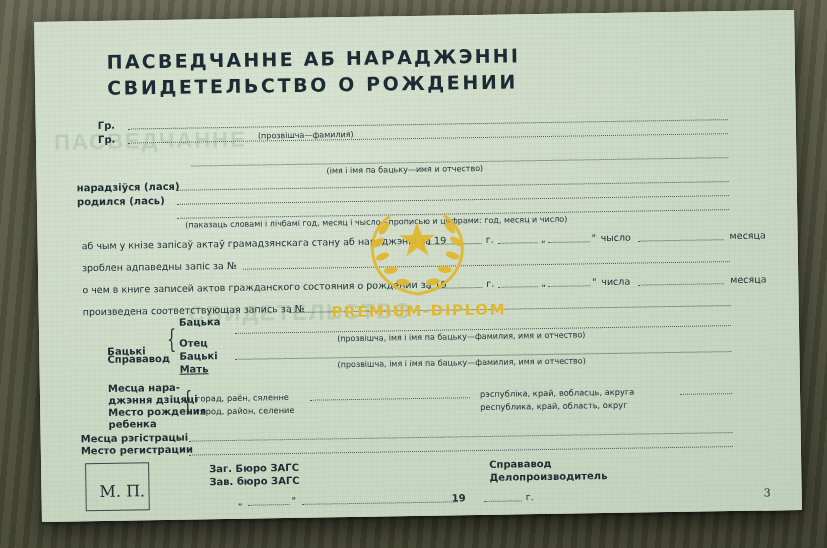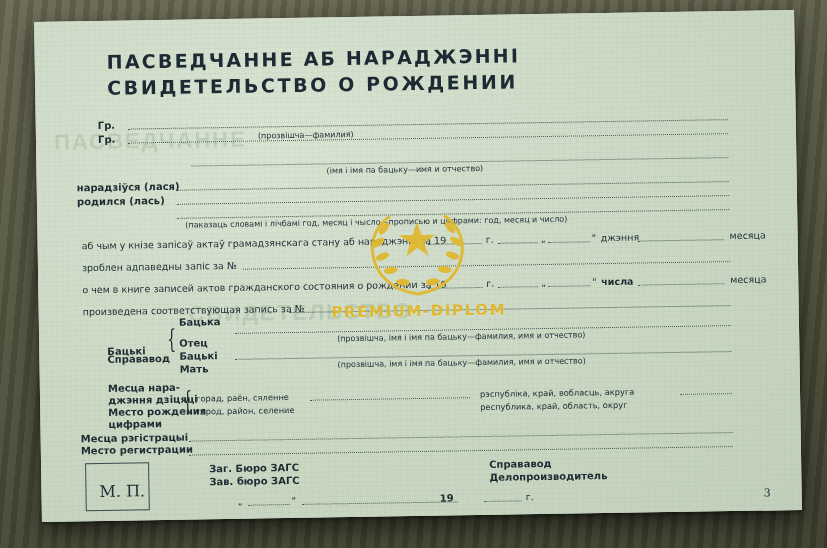--- a/index.html
+++ b/index.html
@@ -204,59 +204,59 @@
       <div class="dotrule" style="left:140px; top:198px; width:552px;"></div>
       <div class="lbl hint" style="left:148px; top:201px;">(паказаць словамі і лічбамі год, месяц і чысло—прописью и цифрами: год, месяц и число)</div>
 
       <div class="lbl" style="left:44px; top:219px;">аб чым у кнізе запісаў актаў грамадзянскага стану аб нараджэнні за 19</div>
       <div class="dotrule" style="left:390px; top:228px; width:54px;"></div>
       <div class="lbl" style="left:448px; top:219px;">г.</div>
       <div class="dotrule" style="left:460px; top:228px; width:40px;"></div>
       <div class="lbl" style="left:503px; top:219px;">„</div>
       <div class="dotrule" style="left:510px; top:228px; width:42px;"></div>
       <div class="lbl" style="left:554px; top:219px;">"</div>
-      <div class="lbl" style="left:563px; top:219px;">джэння</div>
+      <div class="lbl" style="left:563px; top:219px;">чысло</div>
       <div class="dotrule" style="left:600px; top:228px; width:86px;"></div>
       <div class="lbl" style="left:692px; top:219px;">месяца</div>
 
       <div class="lbl" style="left:44px; top:241px;">зроблен адпаведны запіс за №</div>
       <div class="dotrule" style="left:205px; top:250px; width:487px;"></div>
 
       <div class="lbl" style="left:44px; top:263px;">о чем в книге записей актов гражданского состояния о рождении за 19</div>
       <div class="dotrule" style="left:390px; top:272px; width:54px;"></div>
       <div class="lbl" style="left:448px; top:263px;">г.</div>
       <div class="dotrule" style="left:460px; top:272px; width:40px;"></div>
       <div class="lbl" style="left:503px; top:263px;">„</div>
       <div class="dotrule" style="left:510px; top:272px; width:42px;"></div>
       <div class="lbl" style="left:554px; top:263px;">"</div>
-      <div class="lbl" style="left:563px; top:263px;font-weight:bold;">числа</div>
+      <div class="lbl" style="left:563px; top:263px;">числа</div>
       <div class="dotrule" style="left:600px; top:272px; width:86px;"></div>
       <div class="lbl" style="left:692px; top:263px;">месяца</div>
 
       <div class="lbl" style="left:44px; top:285px;">произведена соответствующая запись за №</div>
       <div class="dotrule" style="left:250px; top:294px; width:442px;"></div>
 
       <div class="lbl b" style="left:68px; top:325px;">Бацькі</div>
       <div class="lbl b" style="left:68px; top:333px;">Справавод</div>
       <div class="brace" style="left:128px; top:306px;">{</div>
 
       <div class="lbl b" style="left:140px; top:297px;">Бацька</div>
       <div class="lbl b" style="left:140px; top:318px;">Отец</div>
       <div class="dotrule" style="left:196px; top:314px; width:496px;"></div>
       <div class="lbl hint" style="left:298px; top:317px;">(прозвішча, імя і імя па бацьку—фамилия, имя и отчество)</div>
 
       <div class="lbl b" style="left:140px; top:331px;">Бацькі</div>
-      <div class="lbl b" style="left:140px; top:344px;">Мать</div>
+      <div class="lbl b" style="left:140px; top:344px;text-decoration:underline;">Мать</div>
       <div class="dotrule" style="left:196px; top:340px; width:496px;"></div>
       <div class="lbl hint" style="left:298px; top:343px;">(прозвішча, імя і імя па бацьку—фамилия, имя и отчество)</div>
 
       <div class="lbl b" style="left:68px; top:362px;">Месца нара-</div>
       <div class="lbl b" style="left:68px; top:374px;">джэння дзіцяці</div>
       <div class="lbl b" style="left:68px; top:386px;">Место рождения</div>
-      <div class="lbl b" style="left:68px; top:398px;">цифрами</div>
+      <div class="lbl b" style="left:68px; top:398px;">ребенка</div>
       <div class="brace" style="left:143px; top:368px;">{</div>
 
       <div class="lbl small" style="left:156px; top:374px;">горад, раён, сяленне</div>
       <div class="lbl small" style="left:156px; top:387px;">город, район, селение</div>
       <div class="dotrule" style="left:270px; top:382px; width:160px;"></div>
 
       <div class="lbl small" style="left:440px; top:374px;">рэспубліка, край, вобласць, акруга</div>
       <div class="lbl small" style="left:440px; top:387px;">республика, край, область, округ</div>
       <div class="dotrule" style="left:640px; top:382px; width:52px;"></div>
 
@@ -271,21 +271,21 @@
       <div class="lbl b" style="left:448px; top:444px;">Справавод</div>
       <div class="lbl b" style="left:448px; top:457px;">Делопроизводитель</div>
 
       <div class="mp-box" style="left:44px; top:442px; width:64px; height:48px;"></div>
       <div class="mp-text" style="left:58px; top:461px;">М. П.</div>
 
       <div class="lbl" style="left:196px; top:477px;">„</div>
       <div class="dotrule" style="left:206px; top:486px; width:42px;"></div>
       <div class="lbl" style="left:250px; top:477px;">"</div>
       <div class="dotrule" style="left:260px; top:486px; width:156px;"></div>
-      <div class="lbl b" style="left:398px; top:477px;">19</div>
+      <div class="lbl b" style="left:410px; top:477px;">19</div>
       <div class="dotrule" style="left:442px; top:486px; width:38px;"></div>
       <div class="lbl" style="left:484px; top:477px;">г.</div>
 
       <div class="page-num" style="left:722px; top:476px;">3</div>
 
       <div id="wm">
         <div class="wreath">
           <svg width="118" height="92" viewBox="0 0 118 92" aria-hidden="true">
             <g fill="none" stroke="#e0b830" stroke-width="3" opacity="0.95">
               <path d="M59 86 C30 82 14 62 14 40 C14 26 22 14 32 8"></path>

